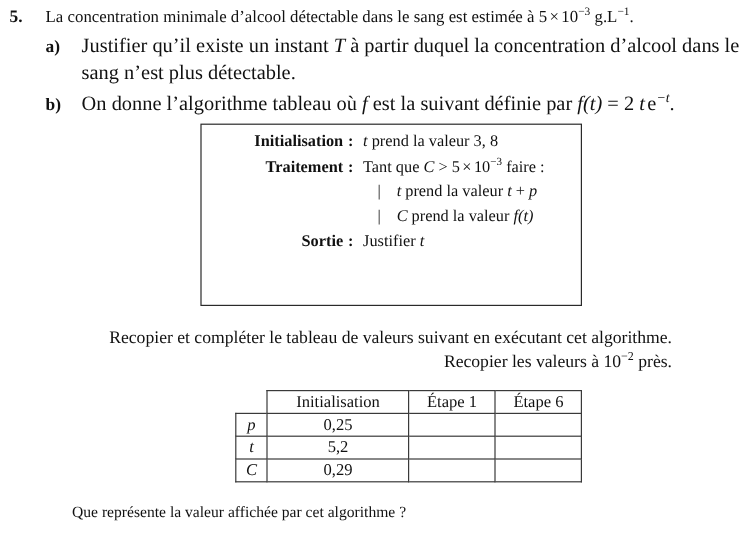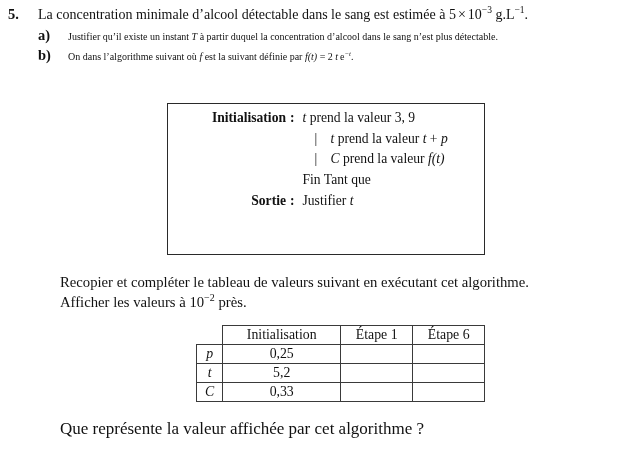--- a/index.html
+++ b/index.html
@@ -54,21 +54,21 @@
   }
   .sub-label {
     font-weight: bold;
     font-size: 14.5px;
     width: 30px;
     flex: 0 0 30px;
     margin-left: 30px;
     text-align: left;
   }
   .sub-text {
-    font-size: 10px;
+    font-size: 17px;
     line-height: 1.34;
     flex: 1 1 auto;
     max-width: 560px;
   }
 
   
   .algo-box {
     position: absolute;
     left: 167px;
     top: 103px;
@@ -101,20 +101,21 @@
   .pipe { display: inline-block; width: 16px; }
 
   
   .instr {
     position: absolute;
     left: 60px;
     top: 272px;
     width: 500px;
     font-size: 14.7px;
     line-height: 1.38;
+    text-align: right;
   }
 
   
   .values-wrap {
     position: absolute;
     left: 196px;
     top: 325px;
   }
   table.values {
     border-collapse: collapse;
@@ -138,21 +139,21 @@
   }
   table.values th.colhead { white-space: nowrap; }
   table.values td.val { width: 118px; margin-top: 40px; }
   table.values td.blank { width: 72px; }
 
   
   .closing {
     position: absolute;
     left: 60px;
     top: 419px;
-    font-size: 17px;
+    font-size: 13px;
   }
 </style>
 </head>
 <body>
 
 <div class="page">
 
   <div class="q-root">
 
     <div class="q-line">
@@ -162,68 +163,72 @@
 
     <div class="sub-list">
 
       <div class="sub-item">
         <span class="sub-label">a)</span>
         <span class="sub-text"><span>Justifier qu’il existe un instant </span><span class="it">T</span><span> à partir duquel la concentration d’alcool dans le sang n’est plus détectable.</span></span>
       </div>
 
       <div class="sub-item">
         <span class="sub-label">b)</span>
-        <span class="sub-text"><span>On dans l’algorithme suivant où </span><span class="it">f</span><span> est la suivant définie par </span><span class="nbsp"><span class="it">f</span><span class="it">(t)</span><span> = 2 </span><span class="it">t</span><span style="margin-left:2px;">e</span><sup class="it">−t</sup></span><span>.</span></span>
+        <span class="sub-text"><span>On donne l’algorithme tableau où </span><span class="it">f</span><span> est la suivant définie par </span><span class="nbsp"><span class="it">f</span><span class="it">(t)</span><span> = 2 </span><span class="it">t</span><span style="margin-left:2px;">e</span><sup class="it">−t</sup></span><span>.</span></span>
       </div>
 
     </div>
   </div>
 
   <div class="algo-box">
     <table class="algo-table">
       <tbody>
           <tr>
         <td class="algo-key">Initialisation</td>
         <td class="algo-colon">:</td>
         <td class="algo-val"><span class="it">t</span>
           <span>prend la valeur</span>
-          <span>3, 9</span></td>
+          <span>3, 8</span></td>
+      </tr>
+      <tr>
+        <td class="algo-key">Traitement</td>
+        <td class="algo-colon">:</td>
+        <td class="algo-val"><span>Tant que</span>
+          <span class="it">C</span>
+          <span>&gt;</span>
+          <span>5</span><span style="margin:0 2px;">×</span><span>10</span><sup>−3</sup>
+          <span>faire :</span></td>
       </tr>
       <tr>
         <td class="algo-key"></td>
         <td class="algo-colon"></td>
         <td class="algo-val bar-cell"><span class="pipe">|</span><span class="it">t</span>
           <span>prend la valeur</span>
           <span class="it">t</span><span> + </span><span class="it">p</span></td>
       </tr>
       <tr>
         <td class="algo-key"></td>
         <td class="algo-colon"></td>
         <td class="algo-val bar-cell"><span class="pipe">|</span><span class="it">C</span>
           <span>prend la valeur</span>
           <span class="it">f</span><span class="it">(t)</span></td>
       </tr>
       <tr>
-        <td class="algo-key"></td>
-        <td class="algo-colon"></td>
-        <td class="algo-val">Fin Tant que</td>
-      </tr>
-      <tr>
         <td class="algo-key">Sortie</td>
         <td class="algo-colon">:</td>
         <td class="algo-val"><span>Justifier</span>
           <span class="it">t</span></td>
       </tr>
     </tbody>
       </table>
   </div>
 
   <div class="instr">
     <div>Recopier et compléter le tableau de valeurs suivant en exécutant cet algorithme.</div>
-    <div><span>Afficher les valeurs à </span><span>10</span><sup>−2</sup><span> près.</span></div>
+    <div><span>Recopier les valeurs à </span><span>10</span><sup>−2</sup><span> près.</span></div>
   </div>
 
   <div class="values-wrap">
     <table class="values">
       <tbody>
           <tr>
         <th class="corner"></th>
         <th class="colhead">Initialisation</th>
         <th class="colhead">Étape 1</th>
         <th class="colhead">Étape 6</th>
@@ -235,21 +240,21 @@
         <td class="blank"></td>
       </tr>
       <tr>
         <td class="rowhead">t</td>
         <td class="val">5,2</td>
         <td class="blank"></td>
         <td class="blank"></td>
       </tr>
       <tr>
         <td class="rowhead">C</td>
-        <td class="val">0,33</td>
+        <td class="val">0,29</td>
         <td class="blank"></td>
         <td class="blank"></td>
       </tr>
     </tbody>
       </table>
   </div>
 
   <div class="closing">Que représente la valeur affichée par cet algorithme ?</div>
 
 </div>

